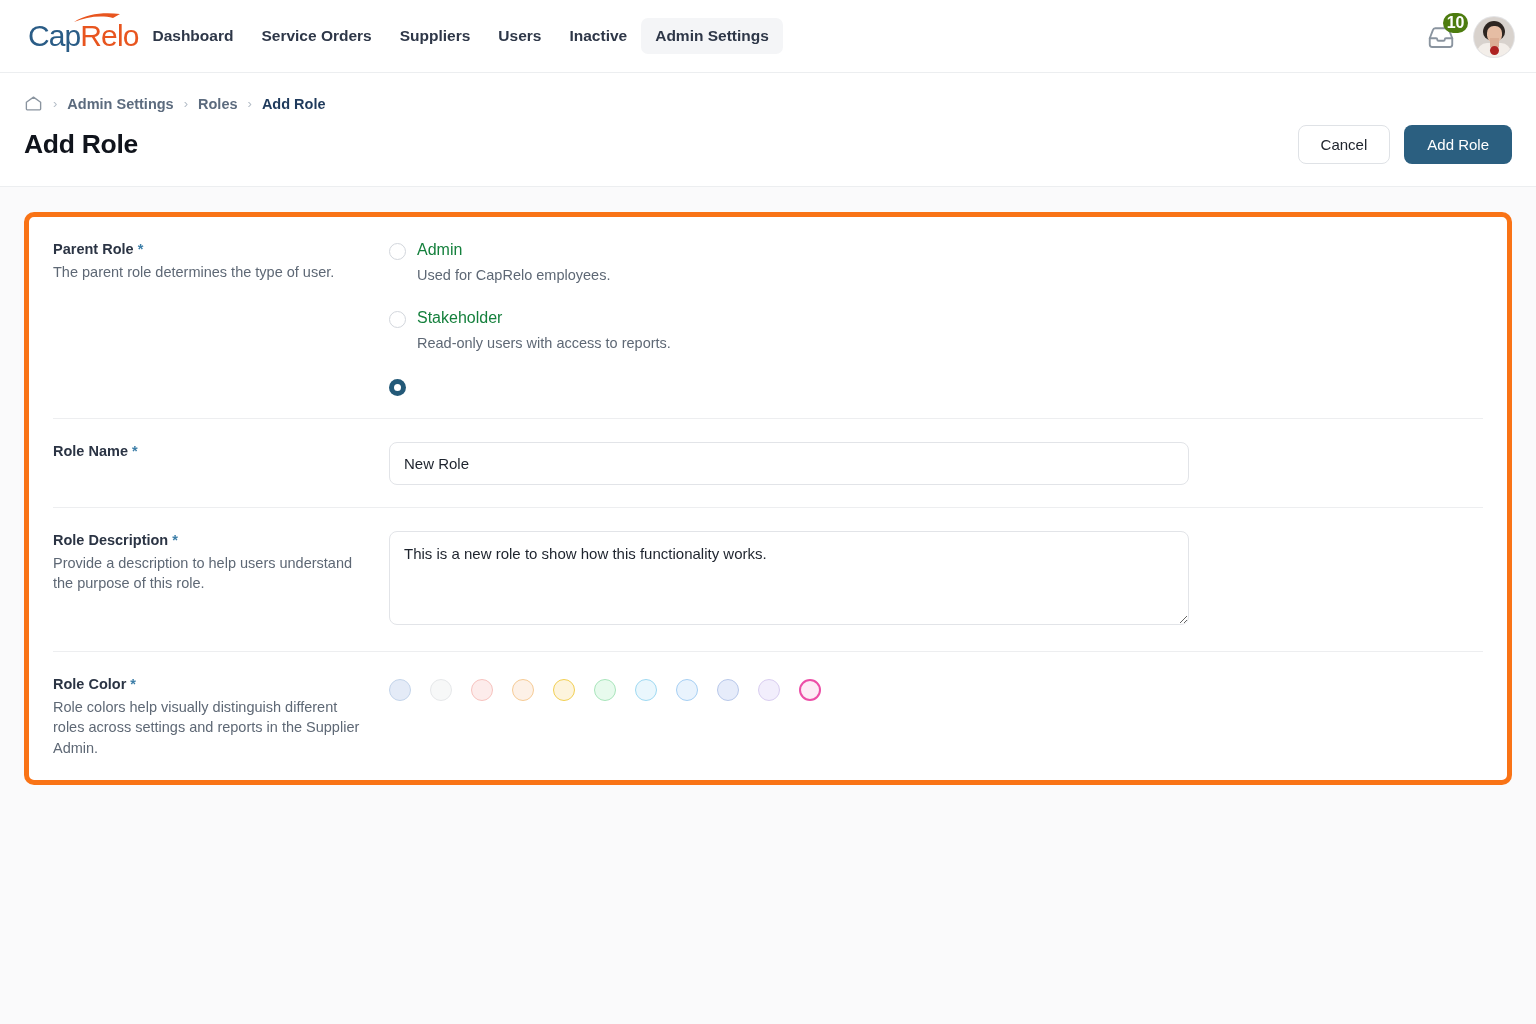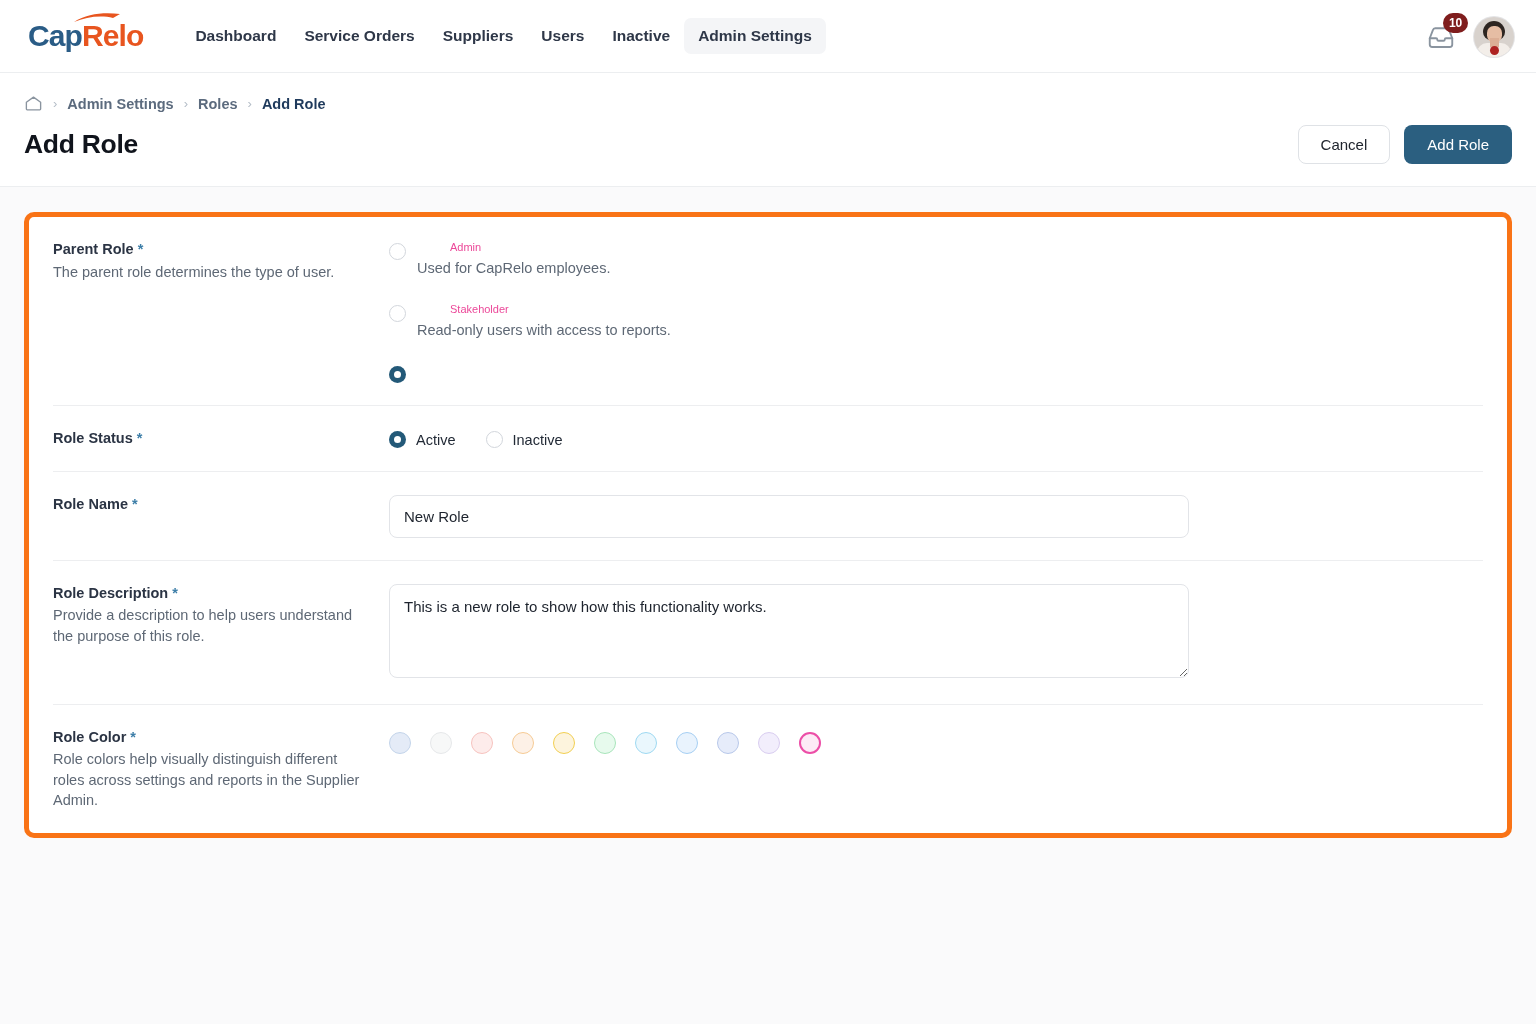--- a/index.html
+++ b/index.html
@@ -16,23 +16,23 @@
     height: 73px;
     background: #ffffff;
     border-bottom: 1px solid #eceef0;
     display: flex;
     align-items: center;
     padding: 0 24px 0 24px;
     position: relative;
   }
   .logo {
     display: flex; align-items: flex-end;
-    margin-left: 4px; margin-right: 38px;
+    margin-left: 4px; 
     position: relative;
-    font-weight: bold;
+    font-weight: normal;
     font-size: 30px;
     letter-spacing: -0.9px;
     line-height: 1;
   }
   .logo .cap { color: #2a5c86; }
   .logo .relo { color: #e8551f; }
   .logo .swoosh {
     position: absolute;
     left: 45px; top: -9px;
     width: 48px; height: 11px;
@@ -51,22 +51,22 @@
   .navlink.active { background: #f4f5f7; }
 
   .nav-right {
     position: absolute;
     right: 22px; top: 0; height: 73px;
     display: flex; align-items: center; gap: 18px;
   }
   .inbox-wrap { position: relative; width: 30px; height: 30px; cursor: pointer; }
   .badge {
     position: absolute; right: -12px; top: -9px;
-    background: #7f1d1d; color: #fff;
-    font-size: 12px; font-weight: bold;
+    background: #4d7c0f; color: #fff;
+    font-size: 16px; font-weight: bold;
     border-radius: 10px;
     min-width: 25px; height: 20px;
     display: flex; align-items: center; justify-content: center;
     padding: 0 0;
     letter-spacing: -0.2px;
   }
   .avatar {
     width: 40px; height: 40px; border-radius: 50%;
     overflow: hidden; cursor: pointer;
     background: #d8d2cd; position: relative;
@@ -165,21 +165,21 @@
     flex: 0 0 17px; margin-top: 3px; cursor: pointer;
     position: relative;
   }
   .radio.checked {
     border: none; background: #235978;
   }
   .radio.checked::after {
     content:""; position: absolute; left: 5px; top: 5px;
     width: 7px; height: 7px; border-radius: 50%; background: #fff;
   }
-  .radio-txt .rt-title { font-size: 11px; color: #ec4899; line-height: 1.3; margin-left: 33px; }
+  .radio-txt .rt-title { font-size: 16px; color: #15803d; line-height: 1.3; }
   .radio-txt .rt-desc { font-size: 14.5px; color: #5e6875; line-height: 1.4; margin-top: 4px; }
 
   .radio-inline-row { display: flex; align-items: center; gap: 30px; padding-top: 2px; }
   .radio-inline { display: flex; align-items: center; gap: 10px; cursor: pointer; }
   .radio-inline .radio { margin-top: 0; }
   .radio-inline span { font-size: 14.5px; color: #222a36; }
 
   
   .text-input {
     width: 800px; height: 43px;
@@ -297,37 +297,20 @@
           </div>
         </div>
 
         <div class="radio-opt">
           <div class="radio checked"></div>
         </div>
 
       </div>
     </div>
 
-    <div class="frow">
-      <div class="flabel">
-        <div class="lab"><span>Role Status</span> <span class="req">*</span></div>
-      </div>
-      <div class="fctrl">
-        <div class="radio-inline-row">
-          <div class="radio-inline">
-            <div class="radio checked"></div>
-            <span>Active</span>
-          </div>
-          <div class="radio-inline">
-            <div class="radio"></div>
-            <span>Inactive</span>
-          </div>
-        </div>
-      </div>
-    </div>
 
     <div class="frow">
       <div class="flabel">
         <div class="lab"><span>Role Name</span> <span class="req">*</span></div>
       </div>
       <div class="fctrl">
         <input class="text-input" type="text" value="New Role" style="">
       </div>
     </div>
 

